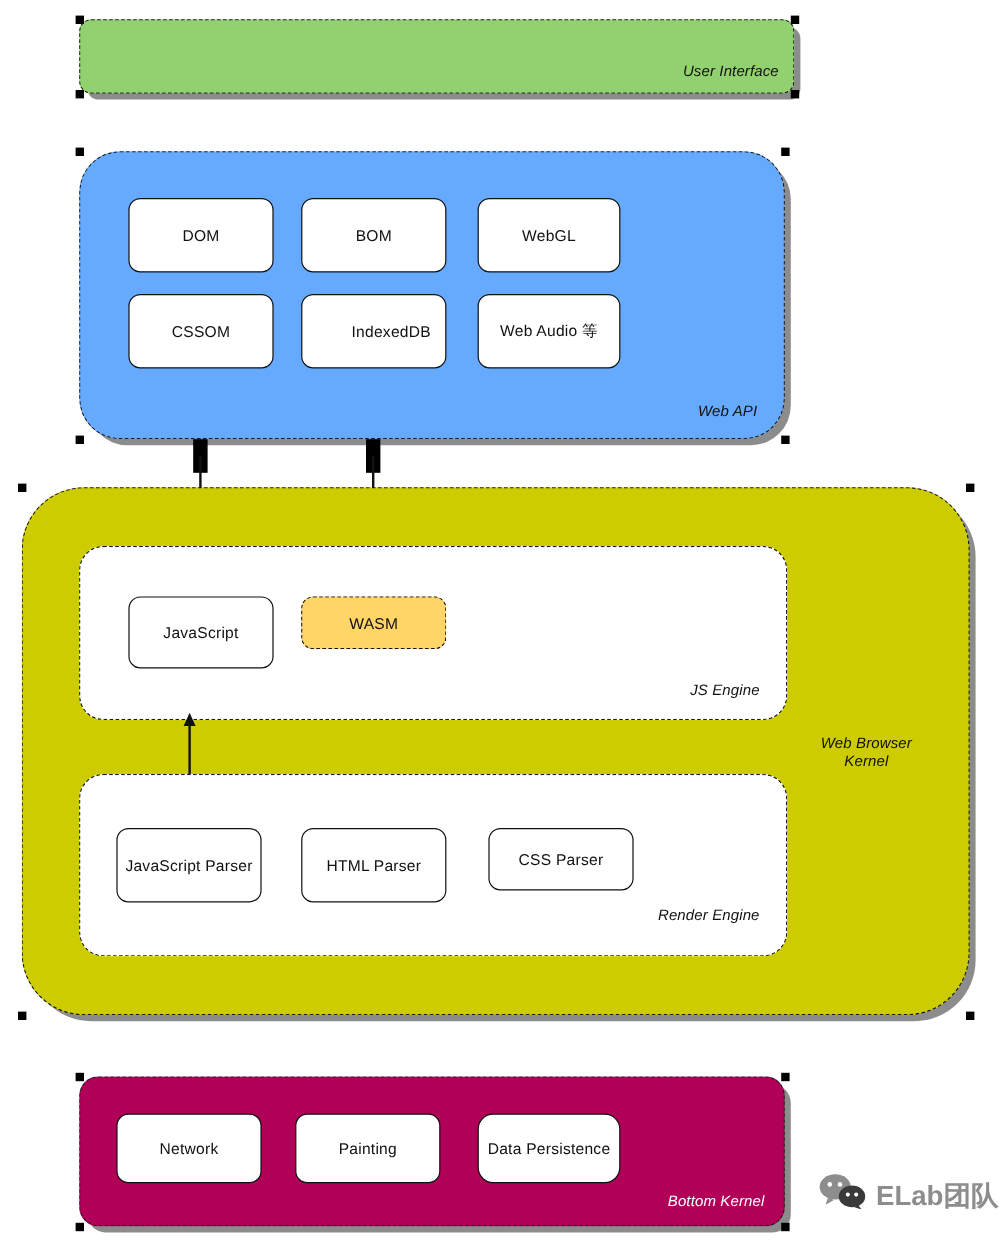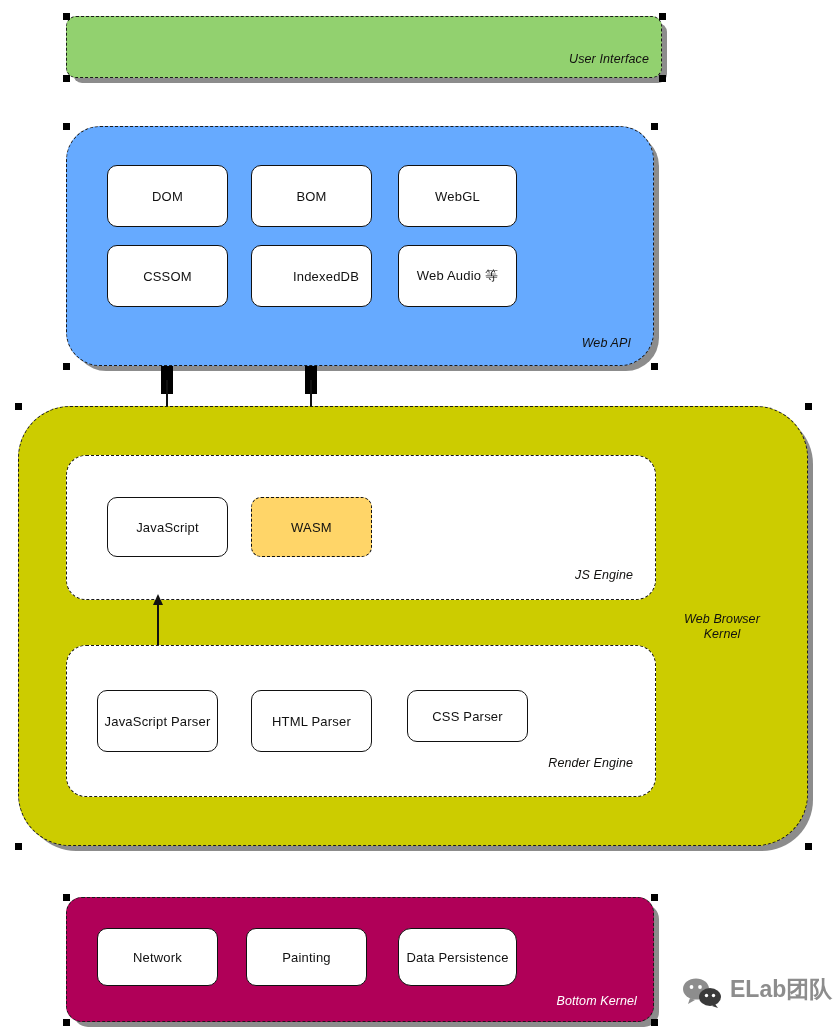--- a/index.html
+++ b/index.html
@@ -83,21 +83,21 @@
   .handle{
     position:absolute;
     width:7px;height:7px;
     background:#000000;
   }
 
   
   #watermark{
     position:absolute;
     display:flex;
-    align-items:flex-start;
+    align-items:flex-end;
     gap:7px;
   }
   #watermark .wm-text{
     font-size:23px;
     font-weight:bold;
     color:#8d8d8d;
     letter-spacing:0px;
     line-height:1;
   }
   .wechat-icon{display:block;}
@@ -143,21 +143,21 @@
   </div>
   <div class="handle" style="left:15px;top:403px;"></div>
   <div class="handle" style="left:805px;top:403px;"></div>
   <div class="handle" style="left:15px;top:843px;"></div>
   <div class="handle" style="left:805px;top:843px;"></div>
 
   <div class="subpanel" style="left:66px;top:455px;width:590px;height:145px;">
     <div class="panel-label" style="right:22px;bottom:16px;">JS Engine</div>
   </div>
   <div class="node" style="left:107px;top:497px;width:121px;height:60px;">JavaScript</div>
-  <div class="node dashed" style="left:251px;top:497px;width:121px;height:60px;background:#ffd568;">WASM</div>
+  <div class="node dashed" style="left:251px;top:497px;width:121px;height:44px;background:#ffd568;">WASM</div>
 
   <div class="vline" style="left:157px;top:604px;height:88px;"></div>
   <div class="arrowhead" style="left:153px;top:594px;"></div>
 
   <div class="subpanel" style="left:66px;top:645px;width:590px;height:152px;">
     <div class="panel-label" style="right:22px;bottom:25px;">Render Engine</div>
   </div>
   <div class="node" style="left:97px;top:690px;width:121px;height:62px;">JavaScript Parser</div>
   <div class="node" style="left:251px;top:690px;width:121px;height:62px;">HTML Parser</div>
   <div class="node" style="left:407px;top:690px;width:121px;height:52px;">CSS  Parser</div>

